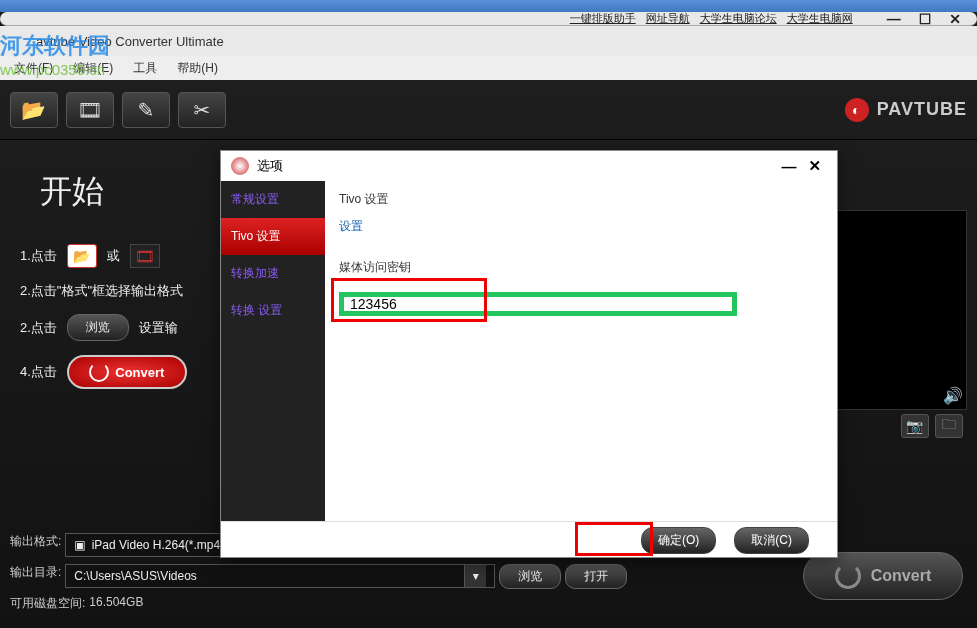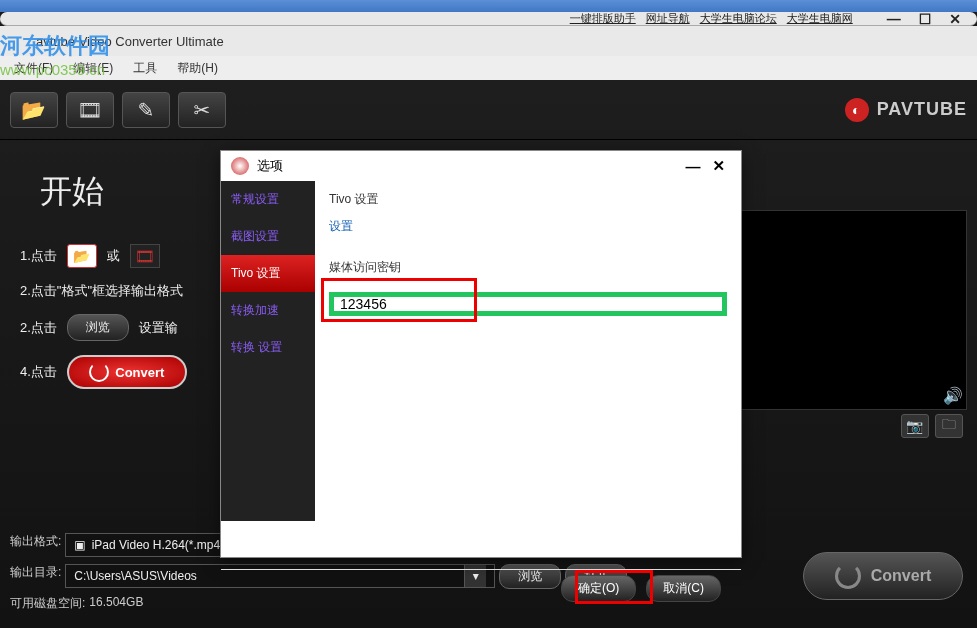--- a/index.html
+++ b/index.html
@@ -50,37 +50,37 @@
 
 .out-area { position:absolute; bottom:0; left:0; right:0; padding:10px; color:#ccc; font-size:12px; }
 .out-row { display:flex; align-items:flex-start; gap:4px; margin:6px 0; }
 .out-combo { flex:0 0 430px; height:24px; background:#111; border:1px solid #555; color:#eee; padding:0 8px; display:flex; align-items:center; gap:6px; }
 .combo-caret { margin-left:auto; width:22px; text-align:center; background:#333; border-left:1px solid #555; height:100%; display:flex; align-items:center; justify-content:center; cursor:pointer; }
 .pill-btn { background:linear-gradient(#555,#222); border:1px solid #666; color:#eee; padding:3px 18px; border-radius:10px; font-size:12px; cursor:pointer; }
 .big-convert { position:absolute; right:14px; bottom:28px; width:160px; height:48px; border-radius:24px; background:linear-gradient(#555,#222); border:1px solid #666; display:flex; align-items:center; justify-content:center; gap:10px; color:#aaa; font-weight:bold; font-size:16px; cursor:pointer; }
 .big-convert .swirl { width:26px; height:26px; border:3px solid #888; border-radius:50%; border-top-color:transparent; }
 
 
-.dialog { position:absolute; top:70px; left:220px; width:522px; height:408px; background:#fff; border:1px solid #888; box-shadow:0 4px 16px rgba(0,0,0,0.5); z-index:50; }
+.dialog { position:absolute; top:70px; left:220px; width:618px; height:408px; background:#fff; border:1px solid #888; box-shadow:0 4px 16px rgba(0,0,0,0.5); z-index:50; }
 .dlg-title { height:30px; display:flex; align-items:center; padding:0 10px; font-size:13px; background:#fff; }
 .dlg-title .t-icon { width:18px; height:18px; border-radius:50%; background:radial-gradient(#fff,#c33); margin-right:8px; }
 .dlg-title .spacer { flex:1; }
 .dlg-title .wctl { font-weight:bold; padding:0 6px; cursor:pointer; font-size:15px; }
 .dlg-body { display:flex; height:340px; }
 .dlg-sidebar { width:104px; background:#222; display:flex; flex-direction:column; }
 .dlg-tab { color:#8b5cf6; font-size:12px; padding:10px 10px; cursor:pointer; }
 .dlg-tab.active { background:linear-gradient(#d22,#a00); color:#fff; }
 .dlg-content { flex:1; padding:10px 14px; font-size:12px; color:#333; position:relative; }
 .dlg-h { font-size:12px; margin-bottom:10px; }
 .dlg-sub { color:#1560b3; font-size:12px; margin:6px 0 24px 0; }
 .field-label { font-size:12px; margin-bottom:16px; }
 .field-wrap { position:relative; width:398px; }
 .text-in { width:398px; height:24px; border:5px solid #22c55e; padding:0 6px; font-size:14px; }
 .red-box-1 { position:absolute; border:3px solid #e00; top:-14px; left:-8px; width:156px; height:44px; pointer-events:none; }
-.dlg-foot { height:38px; display:flex; align-items:center; justify-content:flex-end; gap:10px; padding:0 20px; border-top:1px solid #ddd; position:relative;margin-top:48px; }
+.dlg-foot { height:38px; display:flex; align-items:center; justify-content:flex-end; gap:18px; padding:0 28px; border-top:1px solid #ddd; position:relative; }
 .dlg-btn { background:linear-gradient(#666,#222); color:#fff; border:1px solid #444; padding:4px 16px; border-radius:12px; font-size:12px; cursor:pointer; }
 .red-box-2 { position:absolute; border:3px solid #e00; left:354px; top:0px; width:78px; height:34px; pointer-events:none; }
 
 input[type=checkbox]{ vertical-align:middle; }
 </style>
 </head>
 <body>
 
 <div class="top-strip"></div>
 <div class="bookmark-bar">
@@ -196,21 +196,20 @@
       <div class="dlg-title">
         <div class="t-icon"></div>
         <span>选项</span>
         <div class="spacer"></div>
         <span class="wctl">—</span>
         <span class="wctl">✕</span>
       </div>
       <div class="dlg-body">
         <div class="dlg-sidebar">
           <div class="dlg-tab">常规设置</div>
-          <div class="dlg-tab">截图设置</div>
           <div class="dlg-tab active">Tivo 设置</div>
           <div class="dlg-tab">转换加速</div>
           <div class="dlg-tab">转换 设置</div>
         </div>
         <div class="dlg-content">
           <div class="dlg-h">Tivo 设置</div>
           <div class="dlg-sub">设置</div>
           <div class="field-label">媒体访问密钥</div>
           <div class="field-wrap">
             <input class="text-in" value="123456" style="">

